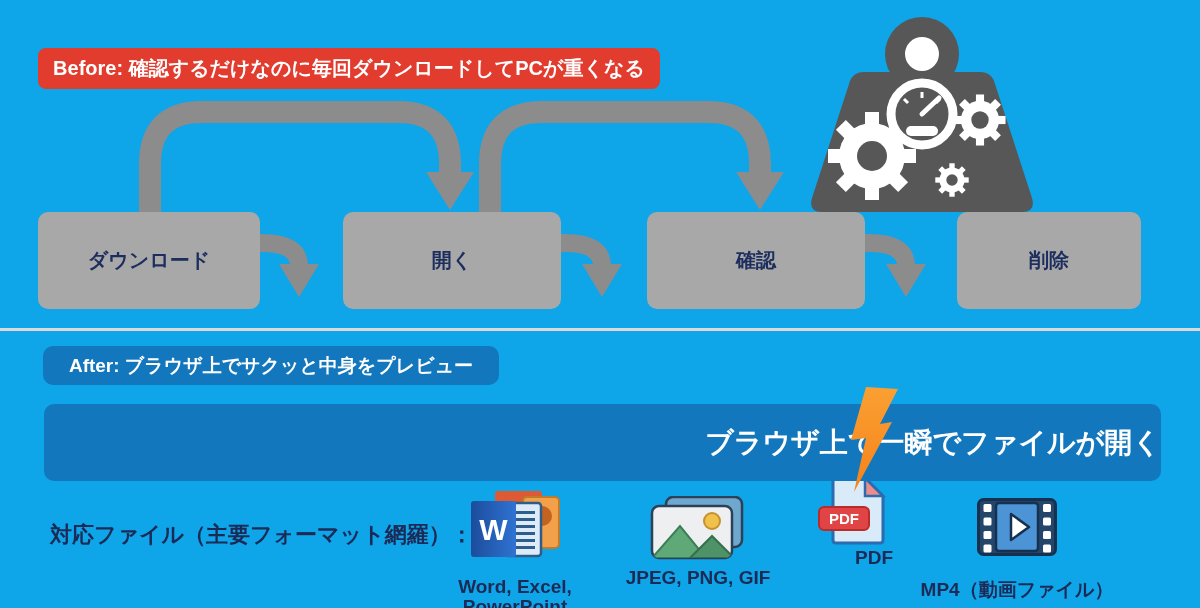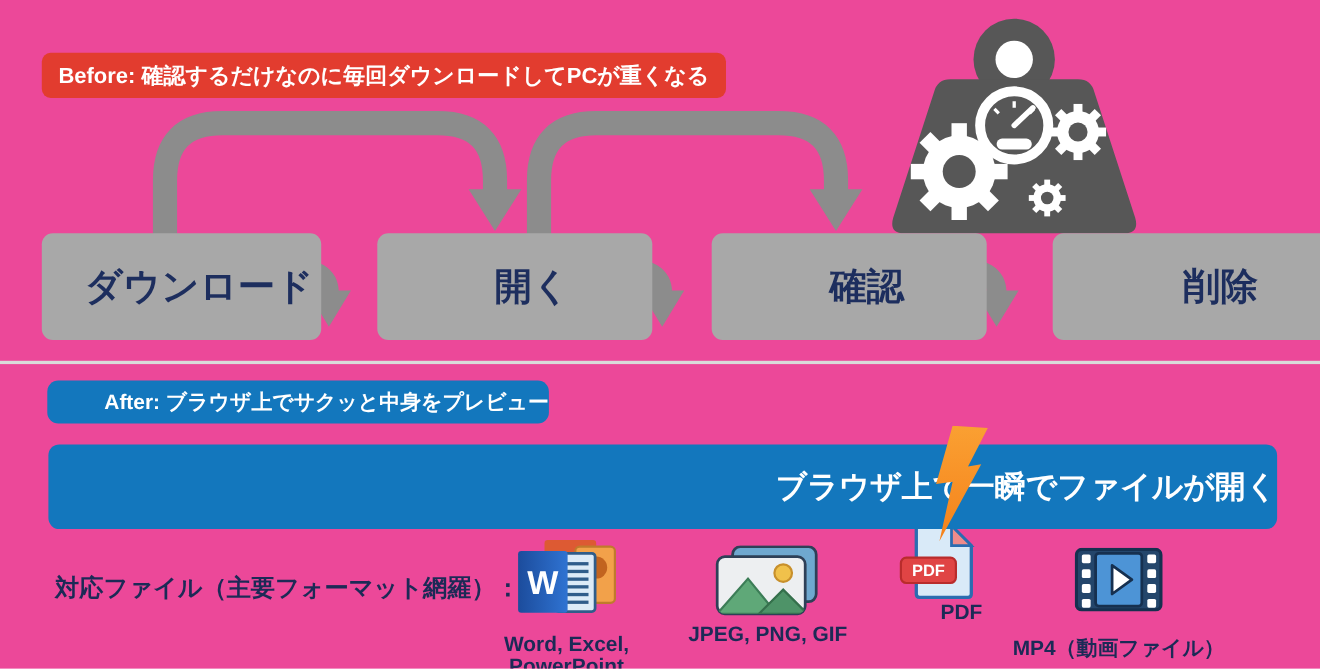--- a/index.html
+++ b/index.html
@@ -1,37 +1,37 @@
 <!DOCTYPE html>
 <html><head>
 <meta charset="utf-8">
 <style>
   html,body{margin:0;padding:0;background:#fff;}
   #scene{
-    position:relative;width:1200px;height:608px;background:#ec4899;overflow:hidden;
+    position:relative;width:1200px;height:608px;background:#0ea5e9;overflow:hidden;
     font-family:"Liberation Sans","DejaVu Sans",sans-serif;
   }
   .abs{position:absolute;}
   
   .banner{
     display:flex;align-items:center;justify-content:center;
     color:#fff;font-weight:bold;white-space:nowrap;
   }
   .banner-red{left:38px;top:48px;width:622px;height:41px;background:#E23C2F;border-radius:8px;font-size:20px;}
-  .banner-blue{left:43px;top:346px;width:456px;height:39px;background:#1377BD;border-radius:10px;font-size:19px;justify-content:flex-end;}
+  .banner-blue{left:43px;top:346px;width:456px;height:39px;background:#1377BD;border-radius:10px;font-size:19px;}
   
   .step{
     top:212px;height:97px;background:#A8A8A8;border-radius:10px;
     display:flex;align-items:center;justify-content:center;
-    color:#1D2E5E;font-weight:bold;font-size:34px;z-index:3;padding-left:32px;
+    color:#1D2E5E;font-weight:bold;font-size:20px;z-index:3;
   }
   .step-1{left:38px;width:222px;}
   .step-2{left:343px;width:218px;}
   .step-3{left:647px;width:218px;}
-  .step-4{left:957px;width:241px;}
+  .step-4{left:957px;width:184px;}
   
   .flow-svg{left:0;top:90px;z-index:2;}
   .weight-svg{left:798px;top:14px;z-index:1;}
   
   .divider{left:0;top:328px;width:1200px;height:3px;background:#DADADA;}
   
   .highlight-bar{
     left:44px;top:404px;width:1117px;height:77px;background:#1377BD;border-radius:10px;
     display:flex;align-items:center;justify-content:flex-end;
     color:#fff;font-weight:bold;font-size:28px;white-space:nowrap;z-index:4;

